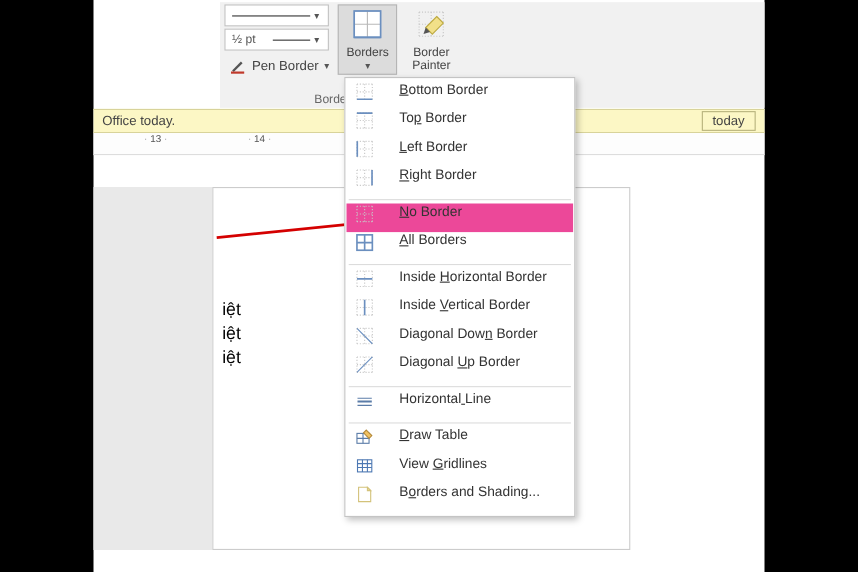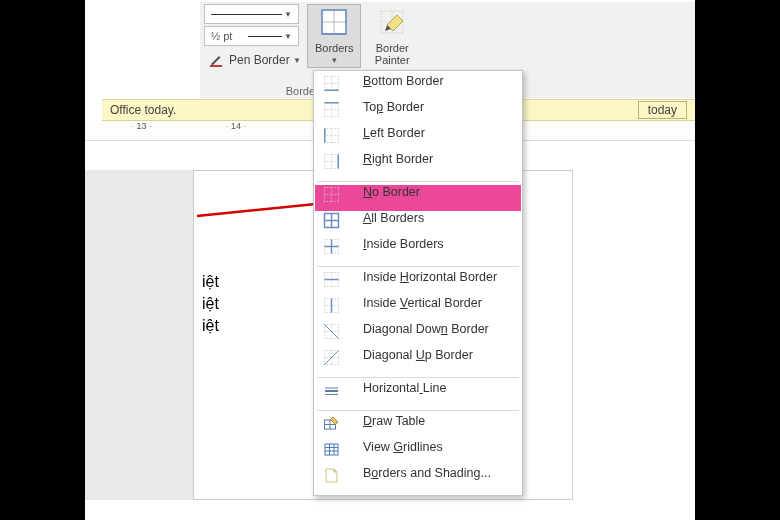--- a/index.html
+++ b/index.html
@@ -26,21 +26,21 @@
              width:54px; height:64px; gap:2px; cursor:pointer; }
   .big-btn.selected { background:#dcdcdc; border:1px solid #b5b5b5; }
   .big-btn .lbl { font-size:11px; color:#444; text-align:center; line-height:12px; }
   .big-btn .sub { font-size:9px; color:#555; margin-top:-1px; }
   .group-caption { position:absolute; left:0; bottom:1px; width:210px; text-align:center;
                    font-size:11px; color:#666; }
   .big-btn svg{ width:30px; height:30px; }
 
   .mb { position:absolute; left:0; top:99px; right:0; height:22px;
         background:#fcf7c5; display:flex; align-items:center; justify-content:space-between;
-        padding:0 8px; font-size:12px; color:#444; border-top:1px solid #d8d39a; border-bottom:1px solid #d8d39a;margin-left:17px;}
+        padding:0 8px; font-size:12px; color:#444; border-top:1px solid #d8d39a; border-bottom:1px solid #d8d39a;}
   .mb .more { border:1px solid #b7b27c; padding:1px 9px; background:#fcf7c5; font-size:12px; color:#444; }
 
   .ruler { position:absolute; left:0; top:121px; right:0; height:20px;
            background:#fdfdfd; border-bottom:1px solid #ddd;
            font-size:9px; color:#555; padding-left:6px; white-space:nowrap; overflow:hidden;}
   .ruler span{ display:inline-block; width:52px;margin-left:40px; }
   .ruler span::before{content:"· "; color:#999;}
   .ruler span::after {content:" ·"; color:#999;}
 
   .page { position:absolute; left:108px; top:170px; width:380px; height:330px;
@@ -235,33 +235,20 @@
       <div class="mi">
         <span class="ico">
           <svg viewBox="0 0 17 17">
             <rect x="1.5" y="1.5" width="14" height="14" class="bord"></rect>
             <line class="bord" x1="1.5" y1="8.5" x2="15.5" y2="8.5"></line>
             <line class="bord" x1="8.5" y1="1.5" x2="8.5" y2="15.5"></line>
           </svg>
         </span>
         <span class="txt"><span class="und">A</span>ll Borders</span>
       </div>
-      <div class="mi">
-        <span class="ico">
-          <svg viewBox="0 0 17 17">
-            <line class="grid-dot" x1="1.5" y1="1.5" x2="15.5" y2="1.5"></line>
-            <line class="grid-dot" x1="1.5" y1="15.5" x2="15.5" y2="15.5"></line>
-            <line class="grid-dot" x1="1.5" y1="1.5" x2="1.5" y2="15.5"></line>
-            <line class="grid-dot" x1="15.5" y1="1.5" x2="15.5" y2="15.5"></line>
-            <line class="bord" x1="1.5" y1="8.5" x2="15.5" y2="8.5"></line>
-            <line class="bord" x1="8.5" y1="1.5" x2="8.5" y2="15.5"></line>
-          </svg>
-        </span>
-        <span class="txt"><span class="und">I</span>nside Borders</span>
-      </div>
       <div class="sep"></div>
       <div class="mi">
         <span class="ico">
           <svg viewBox="0 0 17 17">
             <line class="grid-dot" x1="1.5" y1="1.5" x2="15.5" y2="1.5"></line>
             <line class="grid-dot" x1="1.5" y1="15.5" x2="15.5" y2="15.5"></line>
             <line class="grid-dot" x1="1.5" y1="1.5" x2="1.5" y2="15.5"></line>
             <line class="grid-dot" x1="15.5" y1="1.5" x2="15.5" y2="15.5"></line>
             <line class="grid-dot" x1="8.5" y1="1.5" x2="8.5" y2="15.5"></line>
             <line class="bord" x1="1.5" y1="8.5" x2="15.5" y2="8.5"></line>

